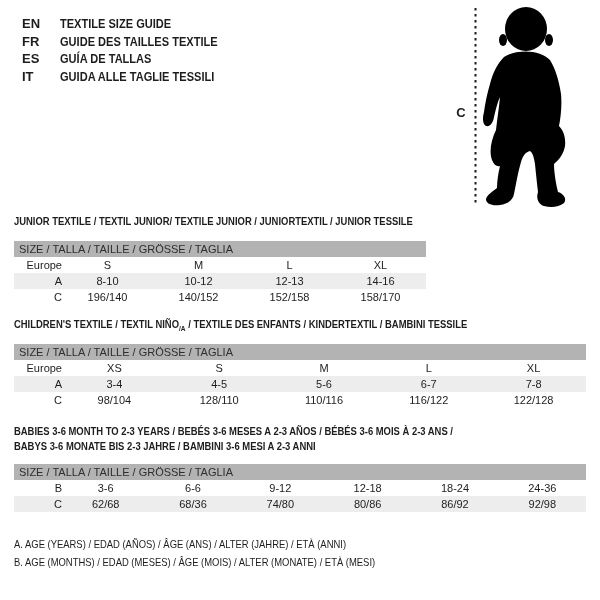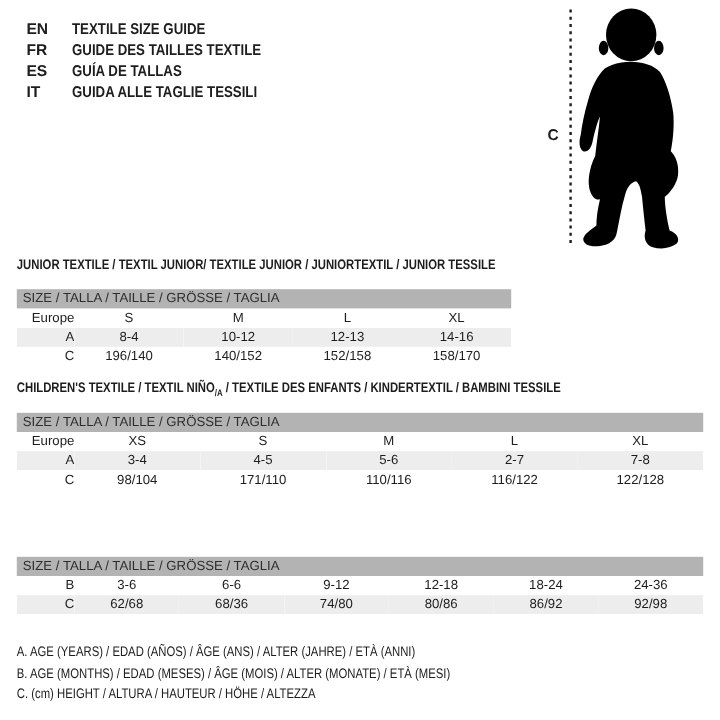--- a/index.html
+++ b/index.html
@@ -132,21 +132,21 @@
     <tbody>
       <tr>
         <td class="row-label">Europe</td>
         <td>S</td>
         <td>M</td>
         <td>L</td>
         <td>XL</td>
       </tr>
       <tr class="stripe">
         <td class="row-label">A</td>
-        <td>8-4</td>
+        <td>8-10</td>
         <td>10-12</td>
         <td>12-13</td>
         <td>14-16</td>
       </tr>
       <tr>
         <td class="row-label">C</td>
         <td>196/140</td>
         <td>140/152</td>
         <td>152/158</td>
         <td>158/170</td>
@@ -176,34 +176,38 @@
         <td>S</td>
         <td>M</td>
         <td>L</td>
         <td>XL</td>
       </tr>
       <tr class="stripe">
         <td class="row-label">A</td>
         <td>3-4</td>
         <td>4-5</td>
         <td>5-6</td>
-        <td>2-7</td>
+        <td>6-7</td>
         <td>7-8</td>
       </tr>
       <tr>
         <td class="row-label">C</td>
         <td>98/104</td>
-        <td>171/110</td>
+        <td>128/110</td>
         <td>110/116</td>
         <td>116/122</td>
         <td>122/128</td>
       </tr>
     </tbody>
   </table>
 
+  <div class="section-title" id="s3-title">
+    <div><span class="cx">BABIES 3-6 MONTH TO 2-3 YEARS / BEBÉS 3-6 MESES A 2-3 AÑOS / BÉBÉS 3-6 MOIS À 2-3 ANS /</span></div>
+    <div><span class="cx">BABYS 3-6 MONATE BIS 2-3 JAHRE / BAMBINI 3-6 MESI A 2-3 ANNI</span></div>
+  </div>
   <div class="size-bar" id="t3-bar">
     <span>SIZE / TALLA / TAILLE / GRÖSSE / TAGLIA</span>
   </div>
   <table class="size-table" id="t3">
     <colgroup>
         <col class="label-col">
         <col>
         <col>
         <col>
         <col>
@@ -228,16 +232,15 @@
         <td>80/86</td>
         <td>86/92</td>
         <td>92/98</td>
       </tr>
     </tbody>
   </table>
 
   <div class="footnotes">
     <div><span class="cx">A. AGE (YEARS) / EDAD (AÑOS) / ÂGE (ANS) / ALTER (JAHRE) / ETÀ (ANNI)</span></div>
     <div><span class="cx">B. AGE (MONTHS) / EDAD (MESES) / ÂGE (MOIS) / ALTER (MONATE) / ETÀ (MESI)</span></div>
-    <div><span class="cx">C. (cm) HEIGHT / ALTURA / HAUTEUR / HÖHE / ALTEZZA</span></div>
   </div>
 
 </div>
 
 </body></html>

